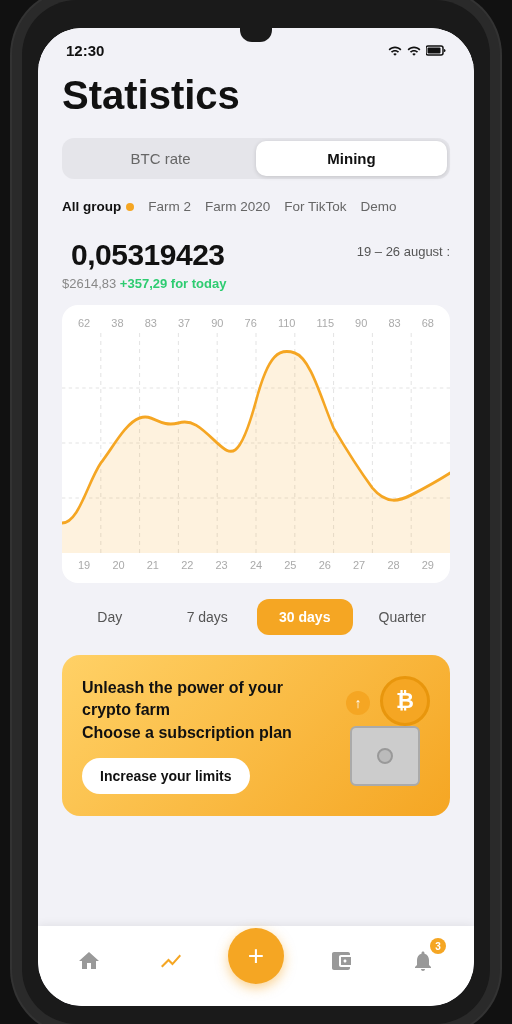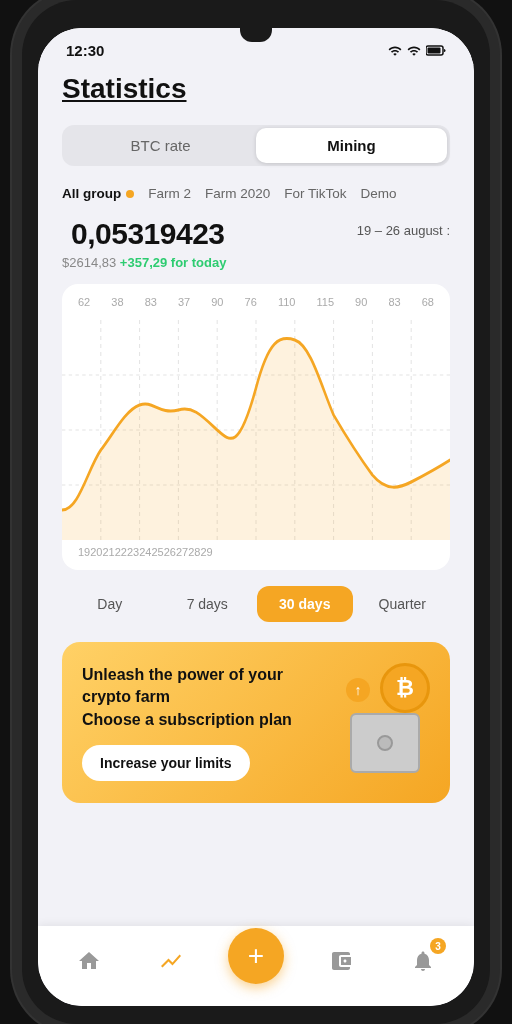--- a/index.html
+++ b/index.html
@@ -73,26 +73,25 @@
       border-radius: 0 0 12px 12px;
       z-index: 10;
     }
     
     .main-content {
       flex: 1;
       overflow-y: auto;
       padding: 0 24px 80px;
     }
     .page-title {
-      font-size: 28px;
+      font-size: 40px;
       font-weight: 700;
       color: #111;
       margin-bottom: 20px;
       margin-top: 8px;
-      text-decoration: underline;
     }
     
     .tabs {
       display: flex;
       background: #e5e5ea;
       border-radius: 12px;
       padding: 3px;
       margin-bottom: 20px;
     }
     .tab {
@@ -111,21 +110,21 @@
       box-shadow: 0 1px 4px rgba(0,0,0,0.15);
     }
     .tab.inactive {
       color: #666;
     }
     
     .group-filter {
       display: flex;
       gap: 14px;
       align-items: center;
-      margin-bottom: 16px;
+      margin-bottom: 24px;
       overflow-x: auto;
       scrollbar-width: none;
     }
     .group-filter::-webkit-scrollbar { display: none; }
     .group-item {
       font-size: 13.5px;
       color: #666;
       white-space: nowrap;
       cursor: pointer;
     }
@@ -176,33 +175,34 @@
       position: relative;
       background: #fff;
       border-radius: 16px;
       padding: 12px 0 8px;
       margin-bottom: 16px;
     }
     .chart-y-labels {
       display: flex;
       justify-content: space-between;
       padding: 0 16px;
-      margin-bottom: 12px;
+      margin-bottom: 4px;
     }
     .chart-y-label {
       font-size: 11px;
       color: #aaa;
     }
     .chart-svg-wrap {
       width: 100%;
       height: 220px;
       position: relative;
     }
     .chart-x-labels {
       display: flex;
+      justify-content: space-between;
       padding: 6px 16px 4px;
     }
     .chart-x-label {
       font-size: 11px;
       color: #aaa;
     }
     
     .period-buttons {
       display: flex;
       justify-content: space-between;

